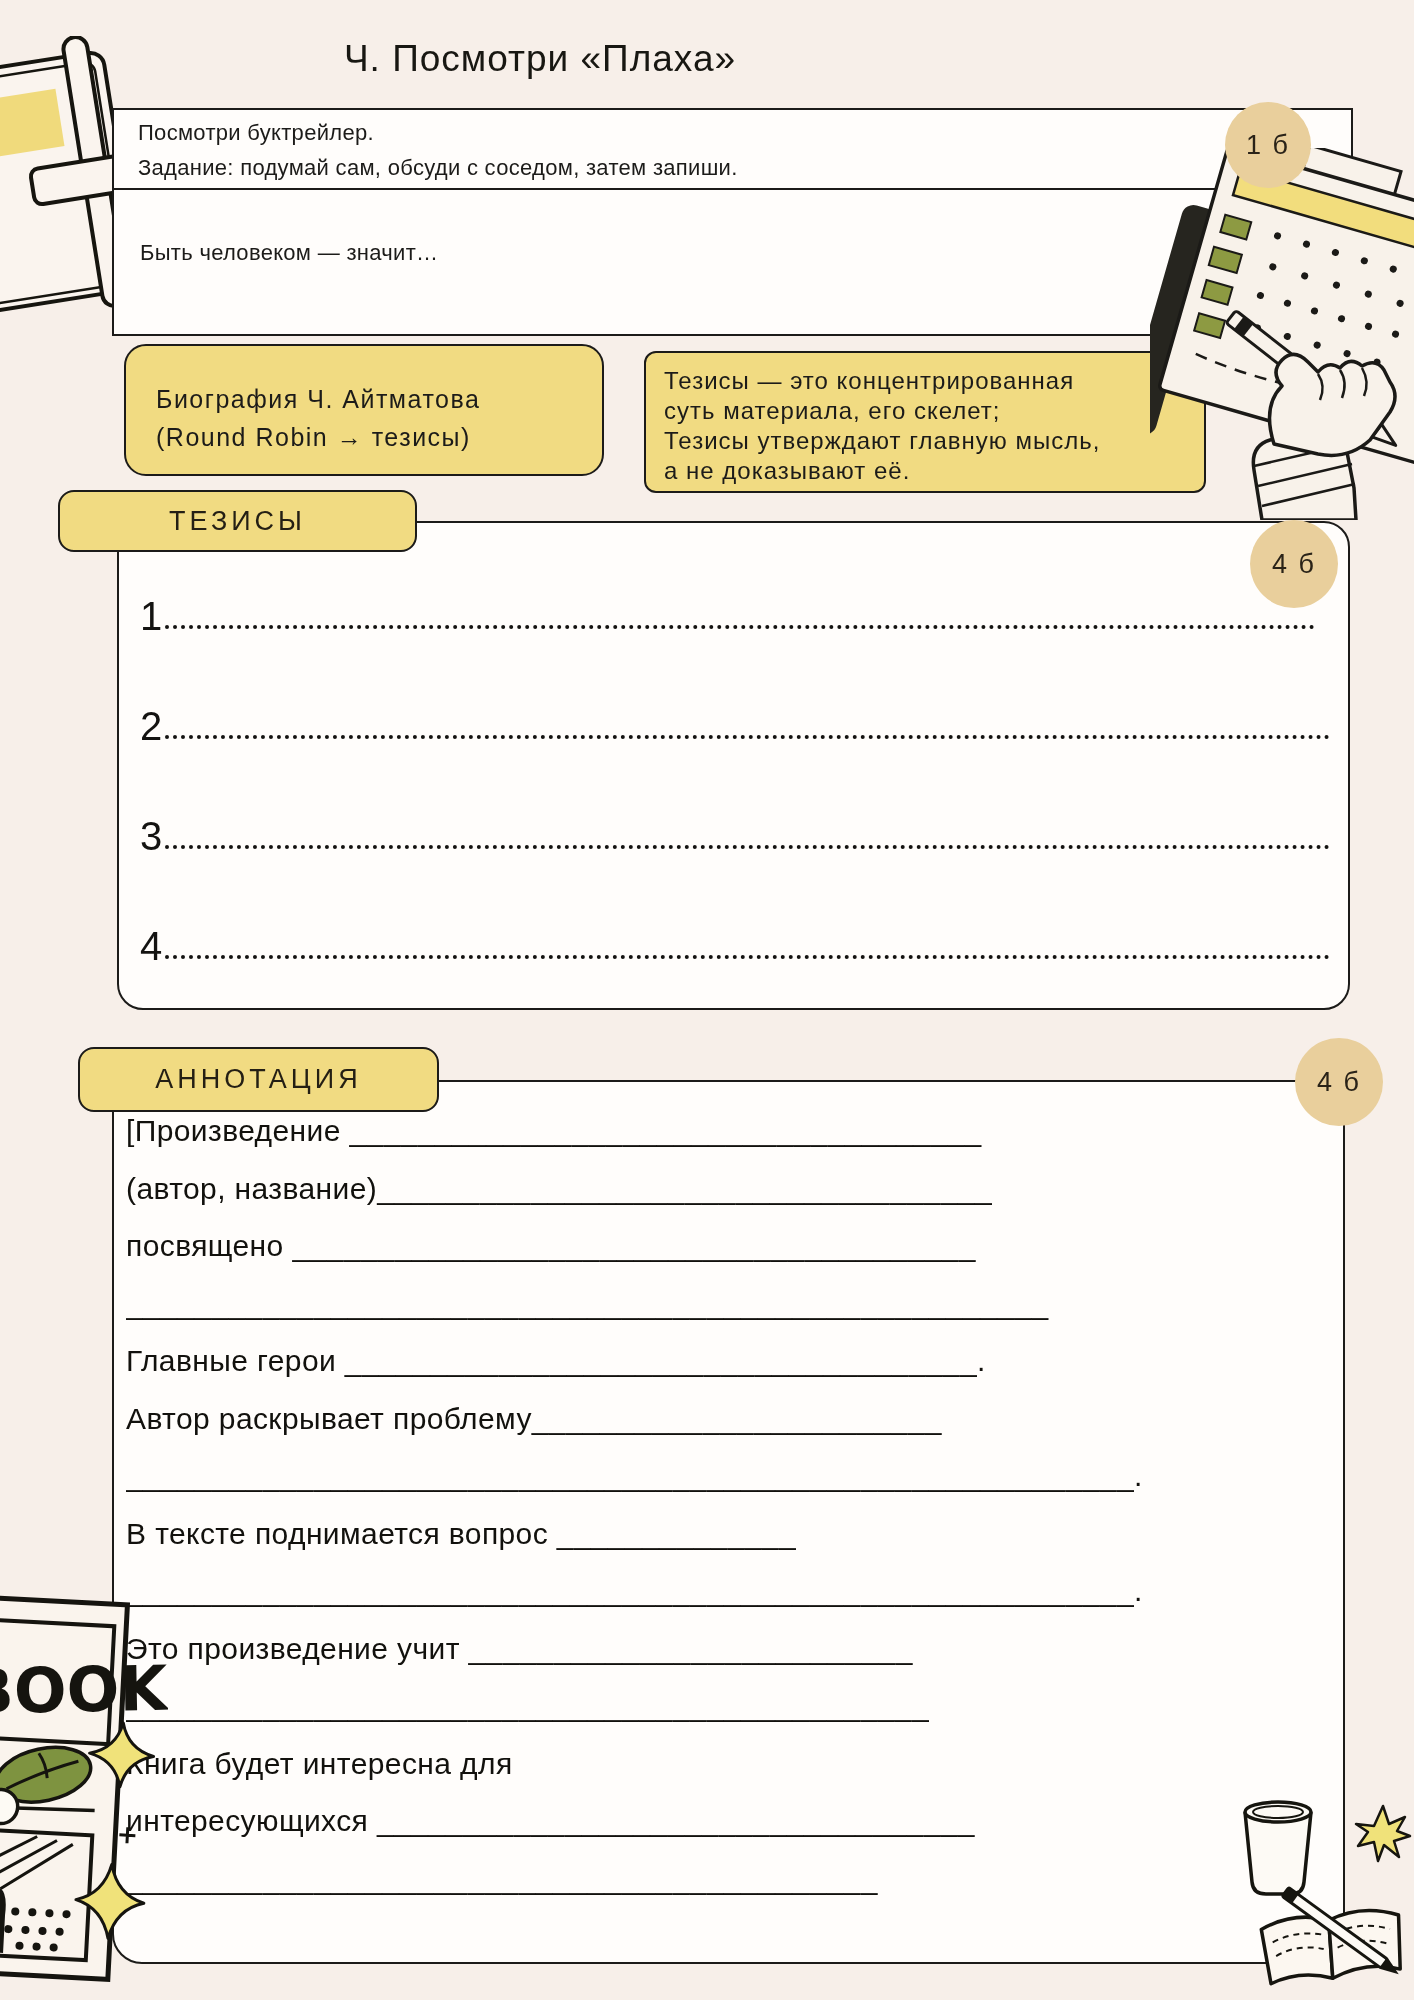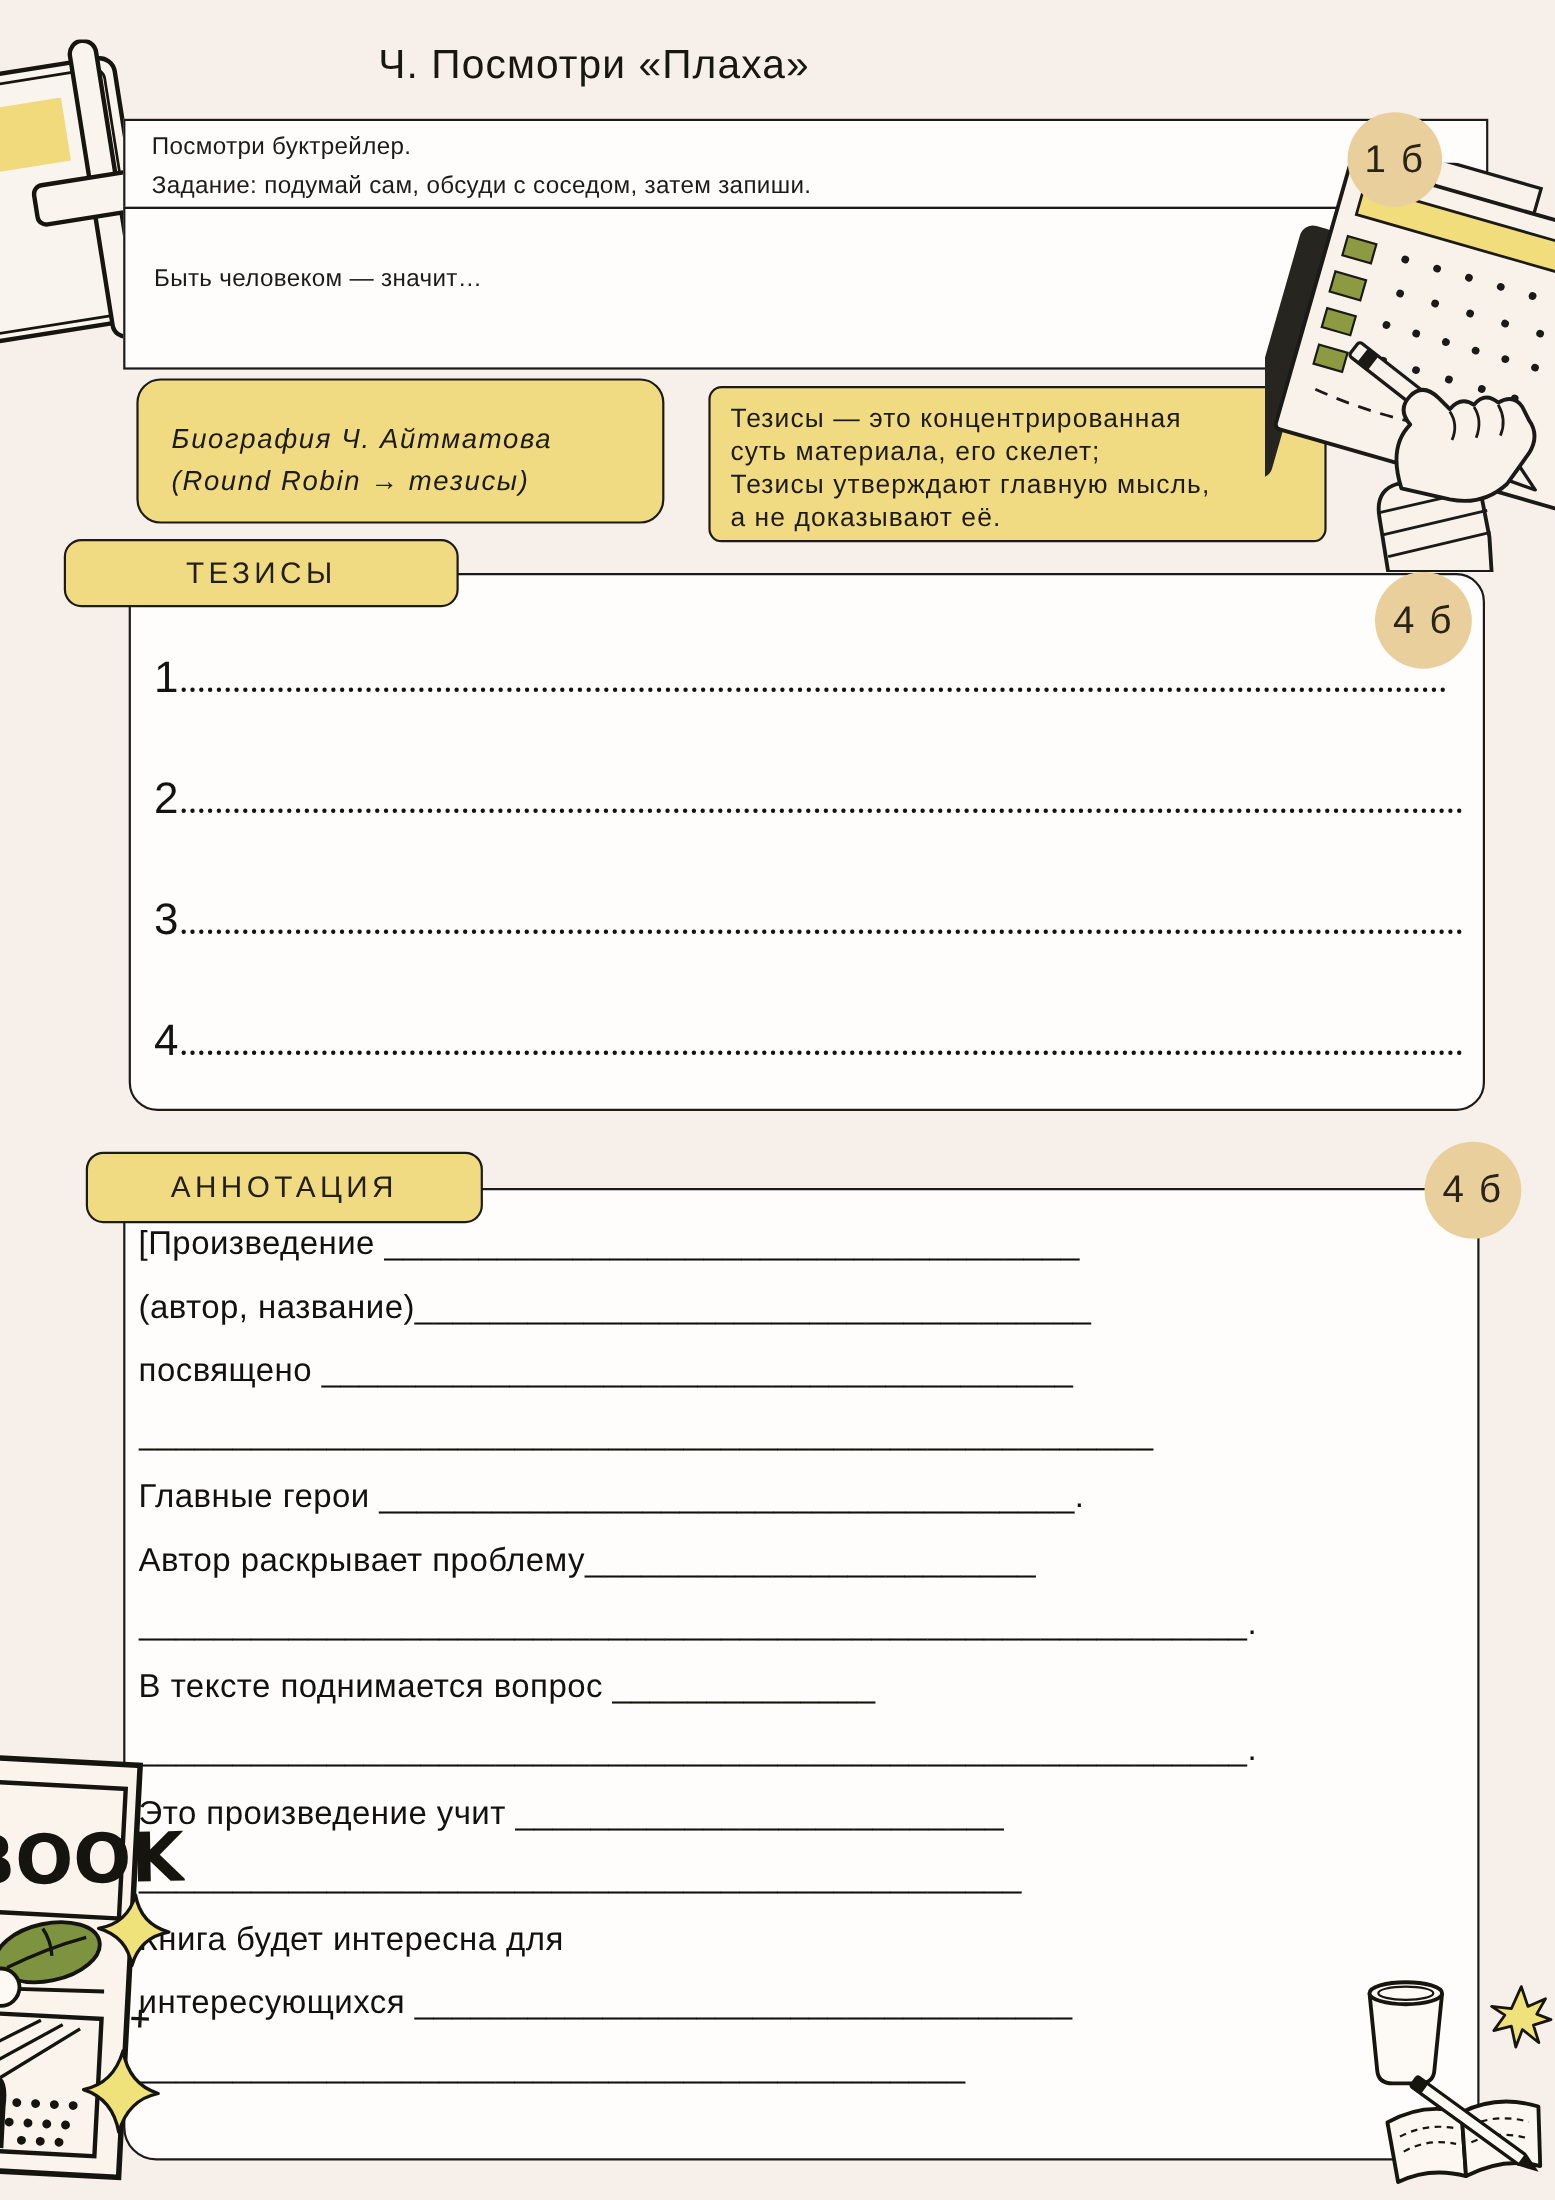--- a/index.html
+++ b/index.html
@@ -17,27 +17,27 @@
 
   .white-box {
     background:#fffdfb; border:2px solid #1c1b19; z-index:1;
   }
   .intro-text { font-size:22px; line-height:35px; letter-spacing:.3px; }
   .prompt-text { font-size:22px; letter-spacing:.3px; }
 
   .badge {
     width:86px; height:86px; border-radius:50%; background:#e9cf9c;
     display:flex; align-items:center; justify-content:center;
-    font-size:35px; letter-spacing:2px; color:#2a2318; z-index:5;
+    font-size:27px; letter-spacing:2px; color:#2a2318; z-index:5;
   }
 
   .yellow-card {
     background:#f1db82; border:2px solid #1c1b19; z-index:2;
   }
-  .bio-card { border-radius:22px; padding:34px 0 0 30px; font-size:25px; line-height:38px; letter-spacing:1.5px;font-style:italic; }
+  .bio-card { border-radius:22px; padding:34px 0 0 30px; font-size:25px; line-height:38px; letter-spacing:1.5px; }
   .def-card { border-radius:12px; padding:13px 0 0 18px; font-size:24px; line-height:30px; letter-spacing:1px; }
 
   .tab {
     background:#f1db82; border:2px solid #1c1b19; border-radius:16px;
     display:flex; align-items:center; justify-content:center;
     font-size:27px; letter-spacing:4px; color:#241f14; z-index:3;
   }
 
   .big-box { background:#fffdfb; border:2.5px solid #1c1b19; z-index:1; }
 

